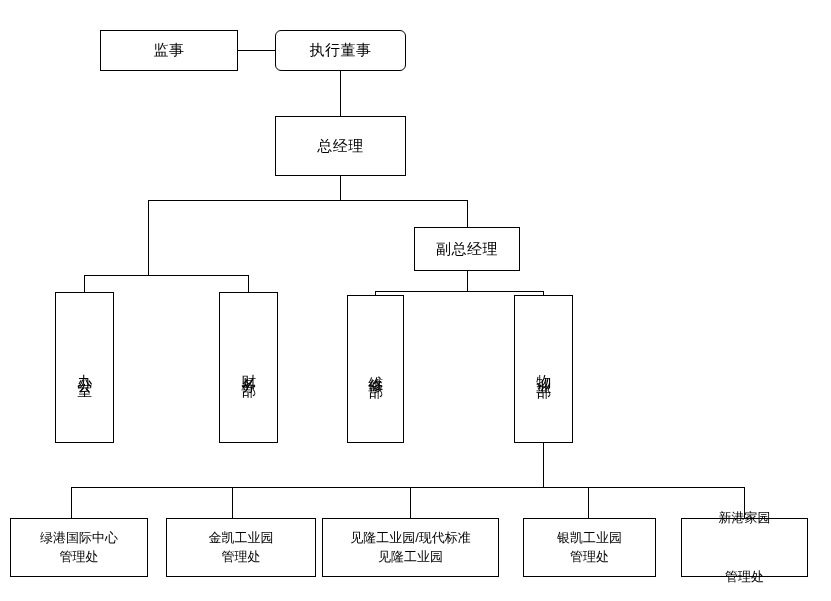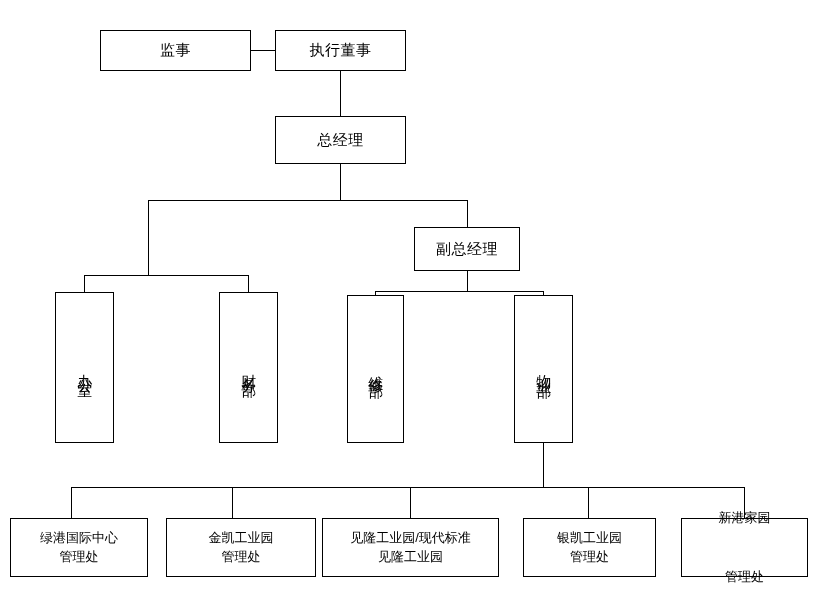--- a/index.html
+++ b/index.html
@@ -77,29 +77,29 @@
   <div class="line v" style="left:543px; top:291px; height:4px;"></div>
 
   <div class="line v" style="left:543px; top:443px; height:44px;"></div>
   <div class="line h" style="left:71px; top:487px; width:673px;"></div>
   <div class="line v" style="left:71px; top:487px; height:31px;"></div>
   <div class="line v" style="left:232px; top:487px; height:31px;"></div>
   <div class="line v" style="left:410px; top:487px; height:31px;"></div>
   <div class="line v" style="left:588px; top:487px; height:31px;"></div>
   <div class="line v" style="left:744px; top:487px; height:31px;"></div>
 
-  <div class="node" style="left:100px; top:30px; width:151px; height:41px;">
+  <div class="node" style="left:100px; top:30px; width:138px; height:41px;">
     <span>监事</span>
   </div>
 
-  <div class="node" style="left:275px; top:30px; width:131px; height:41px;">
+  <div class="node" style="left:275px; top:30px; width:131px; height:41px;border-radius:6px;">
     <span>执行董事</span>
   </div>
 
-  <div class="node" style="left:275px; top:116px; width:131px; height:48px;">
+  <div class="node" style="left:275px; top:116px; width:131px; height:60px;">
     <span>总经理</span>
   </div>
 
   <div class="node" style="left:414px; top:227px; width:106px; height:44px;">
     <span>副总经理</span>
   </div>
 
   <div class="node vertical" style="left:55px; top:292px; width:59px; height:151px;">
     <span>办公室</span>
   </div>

